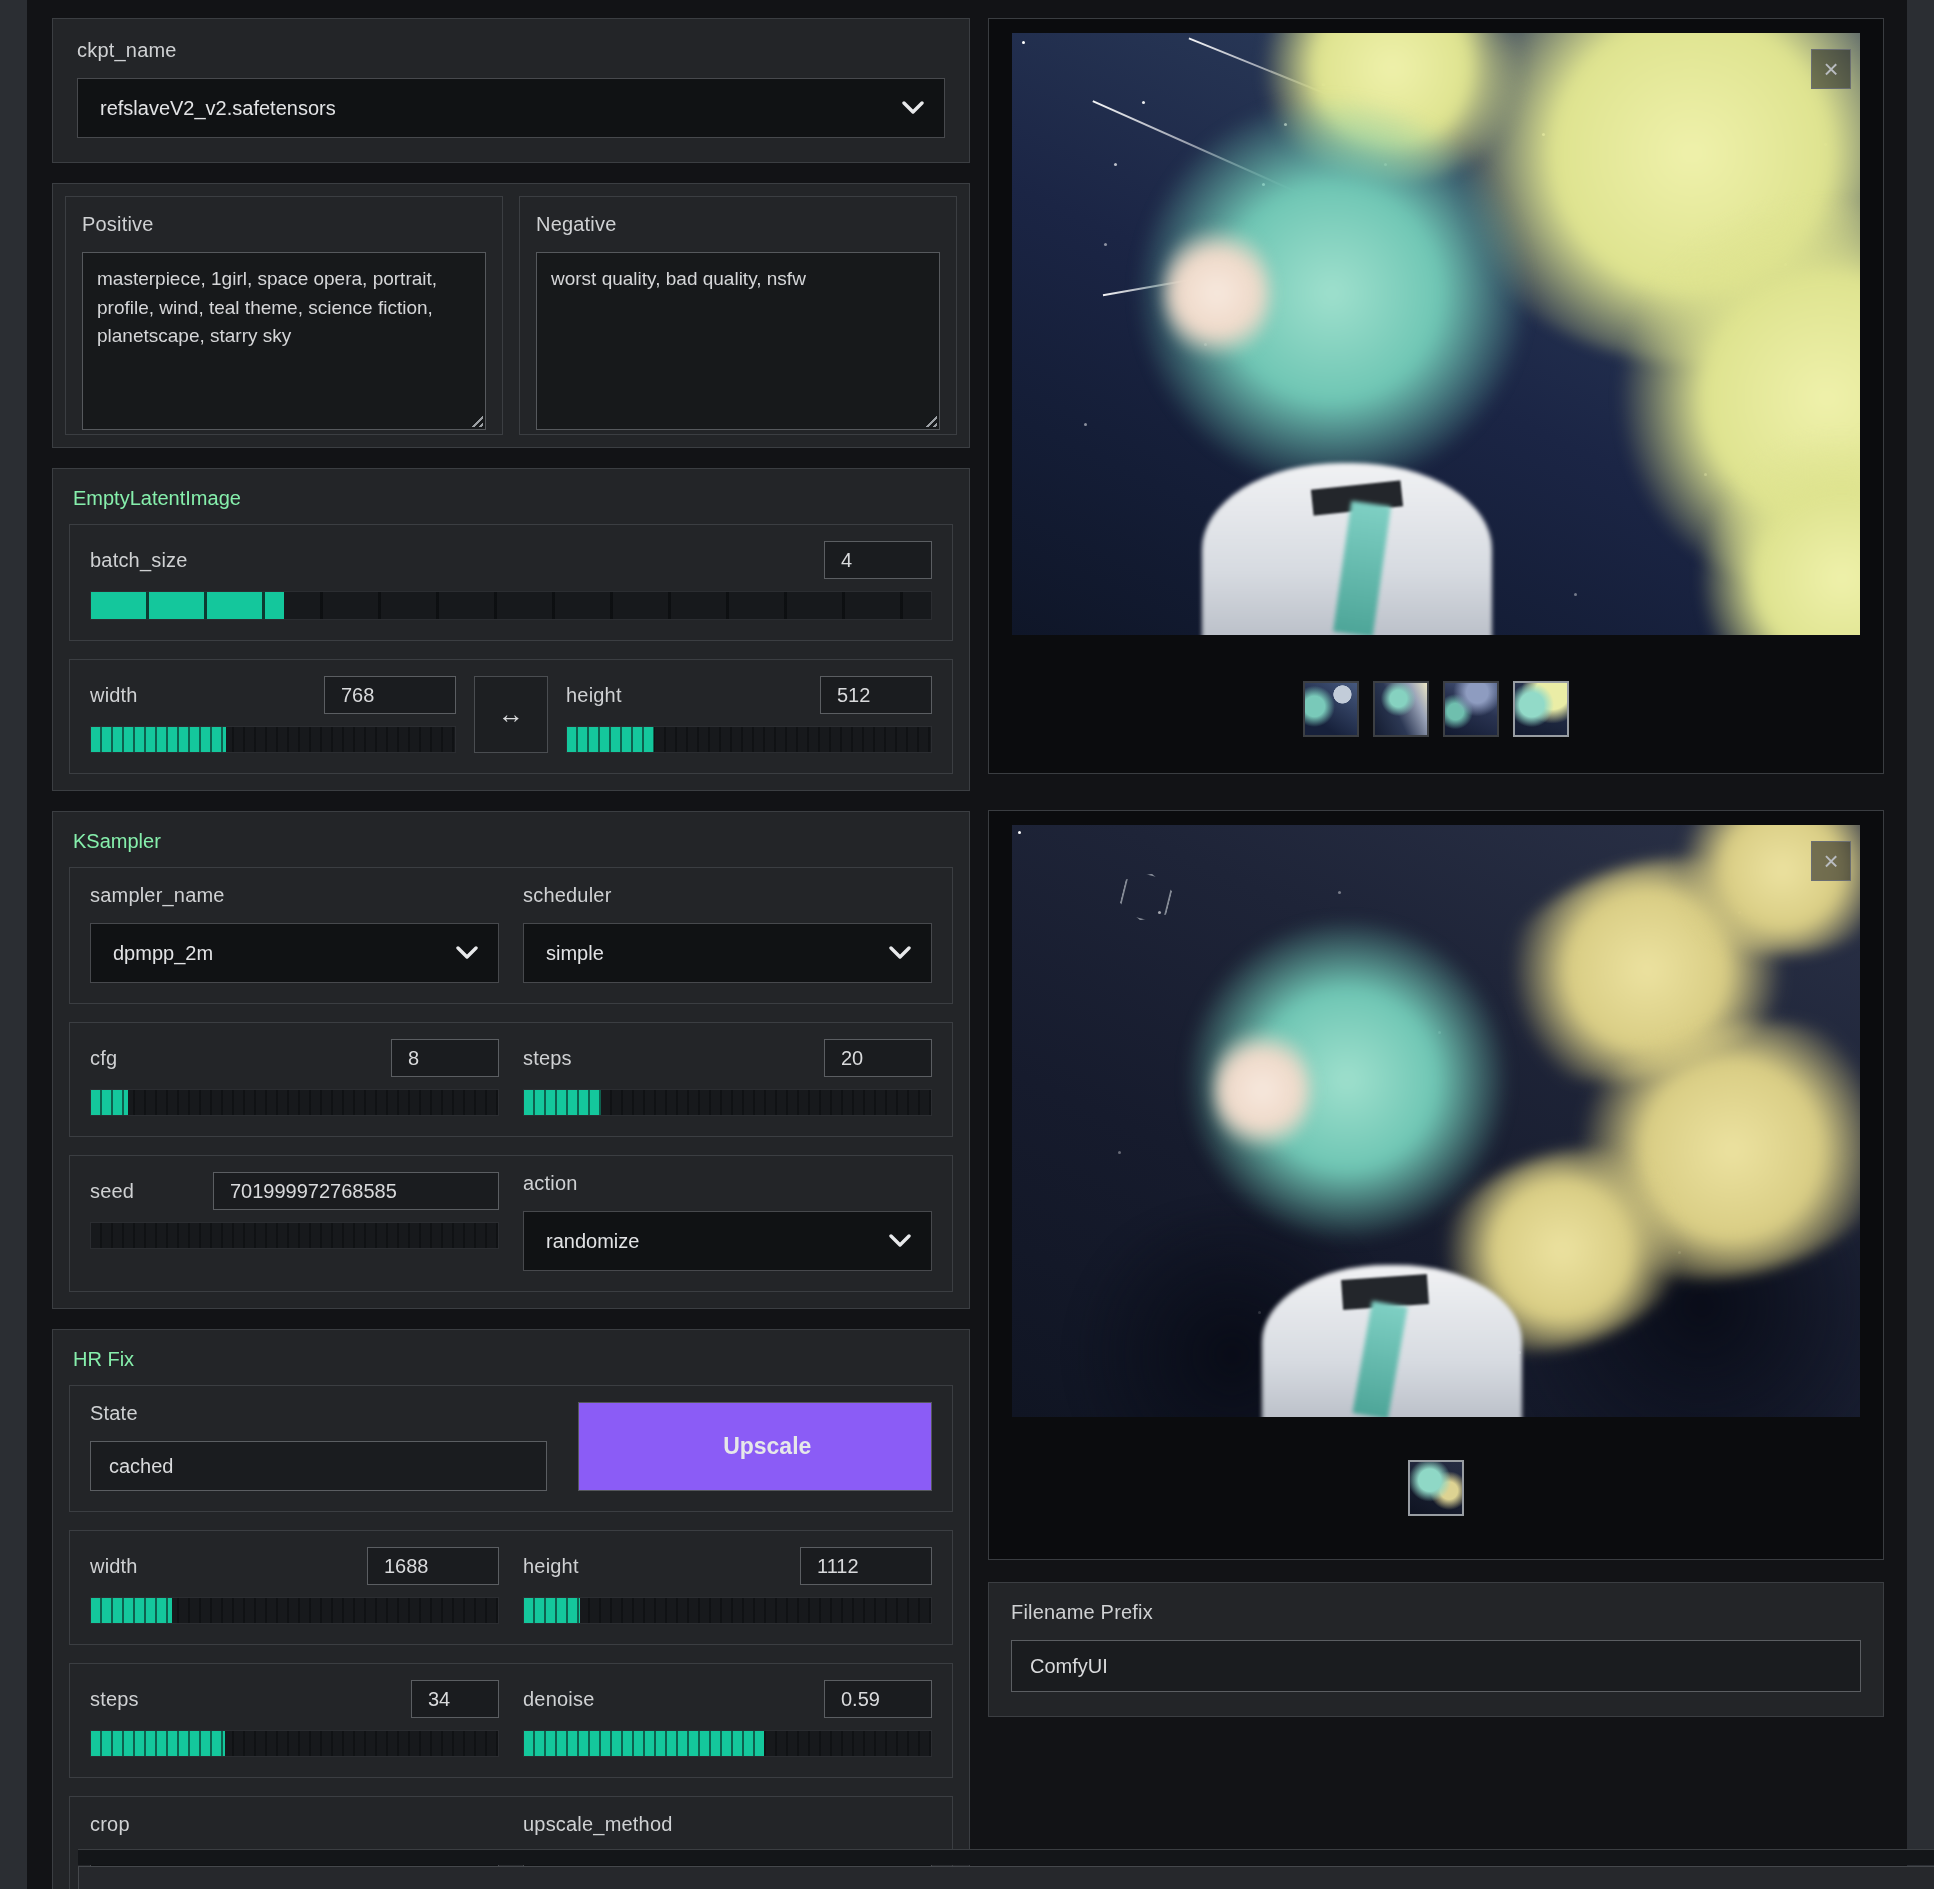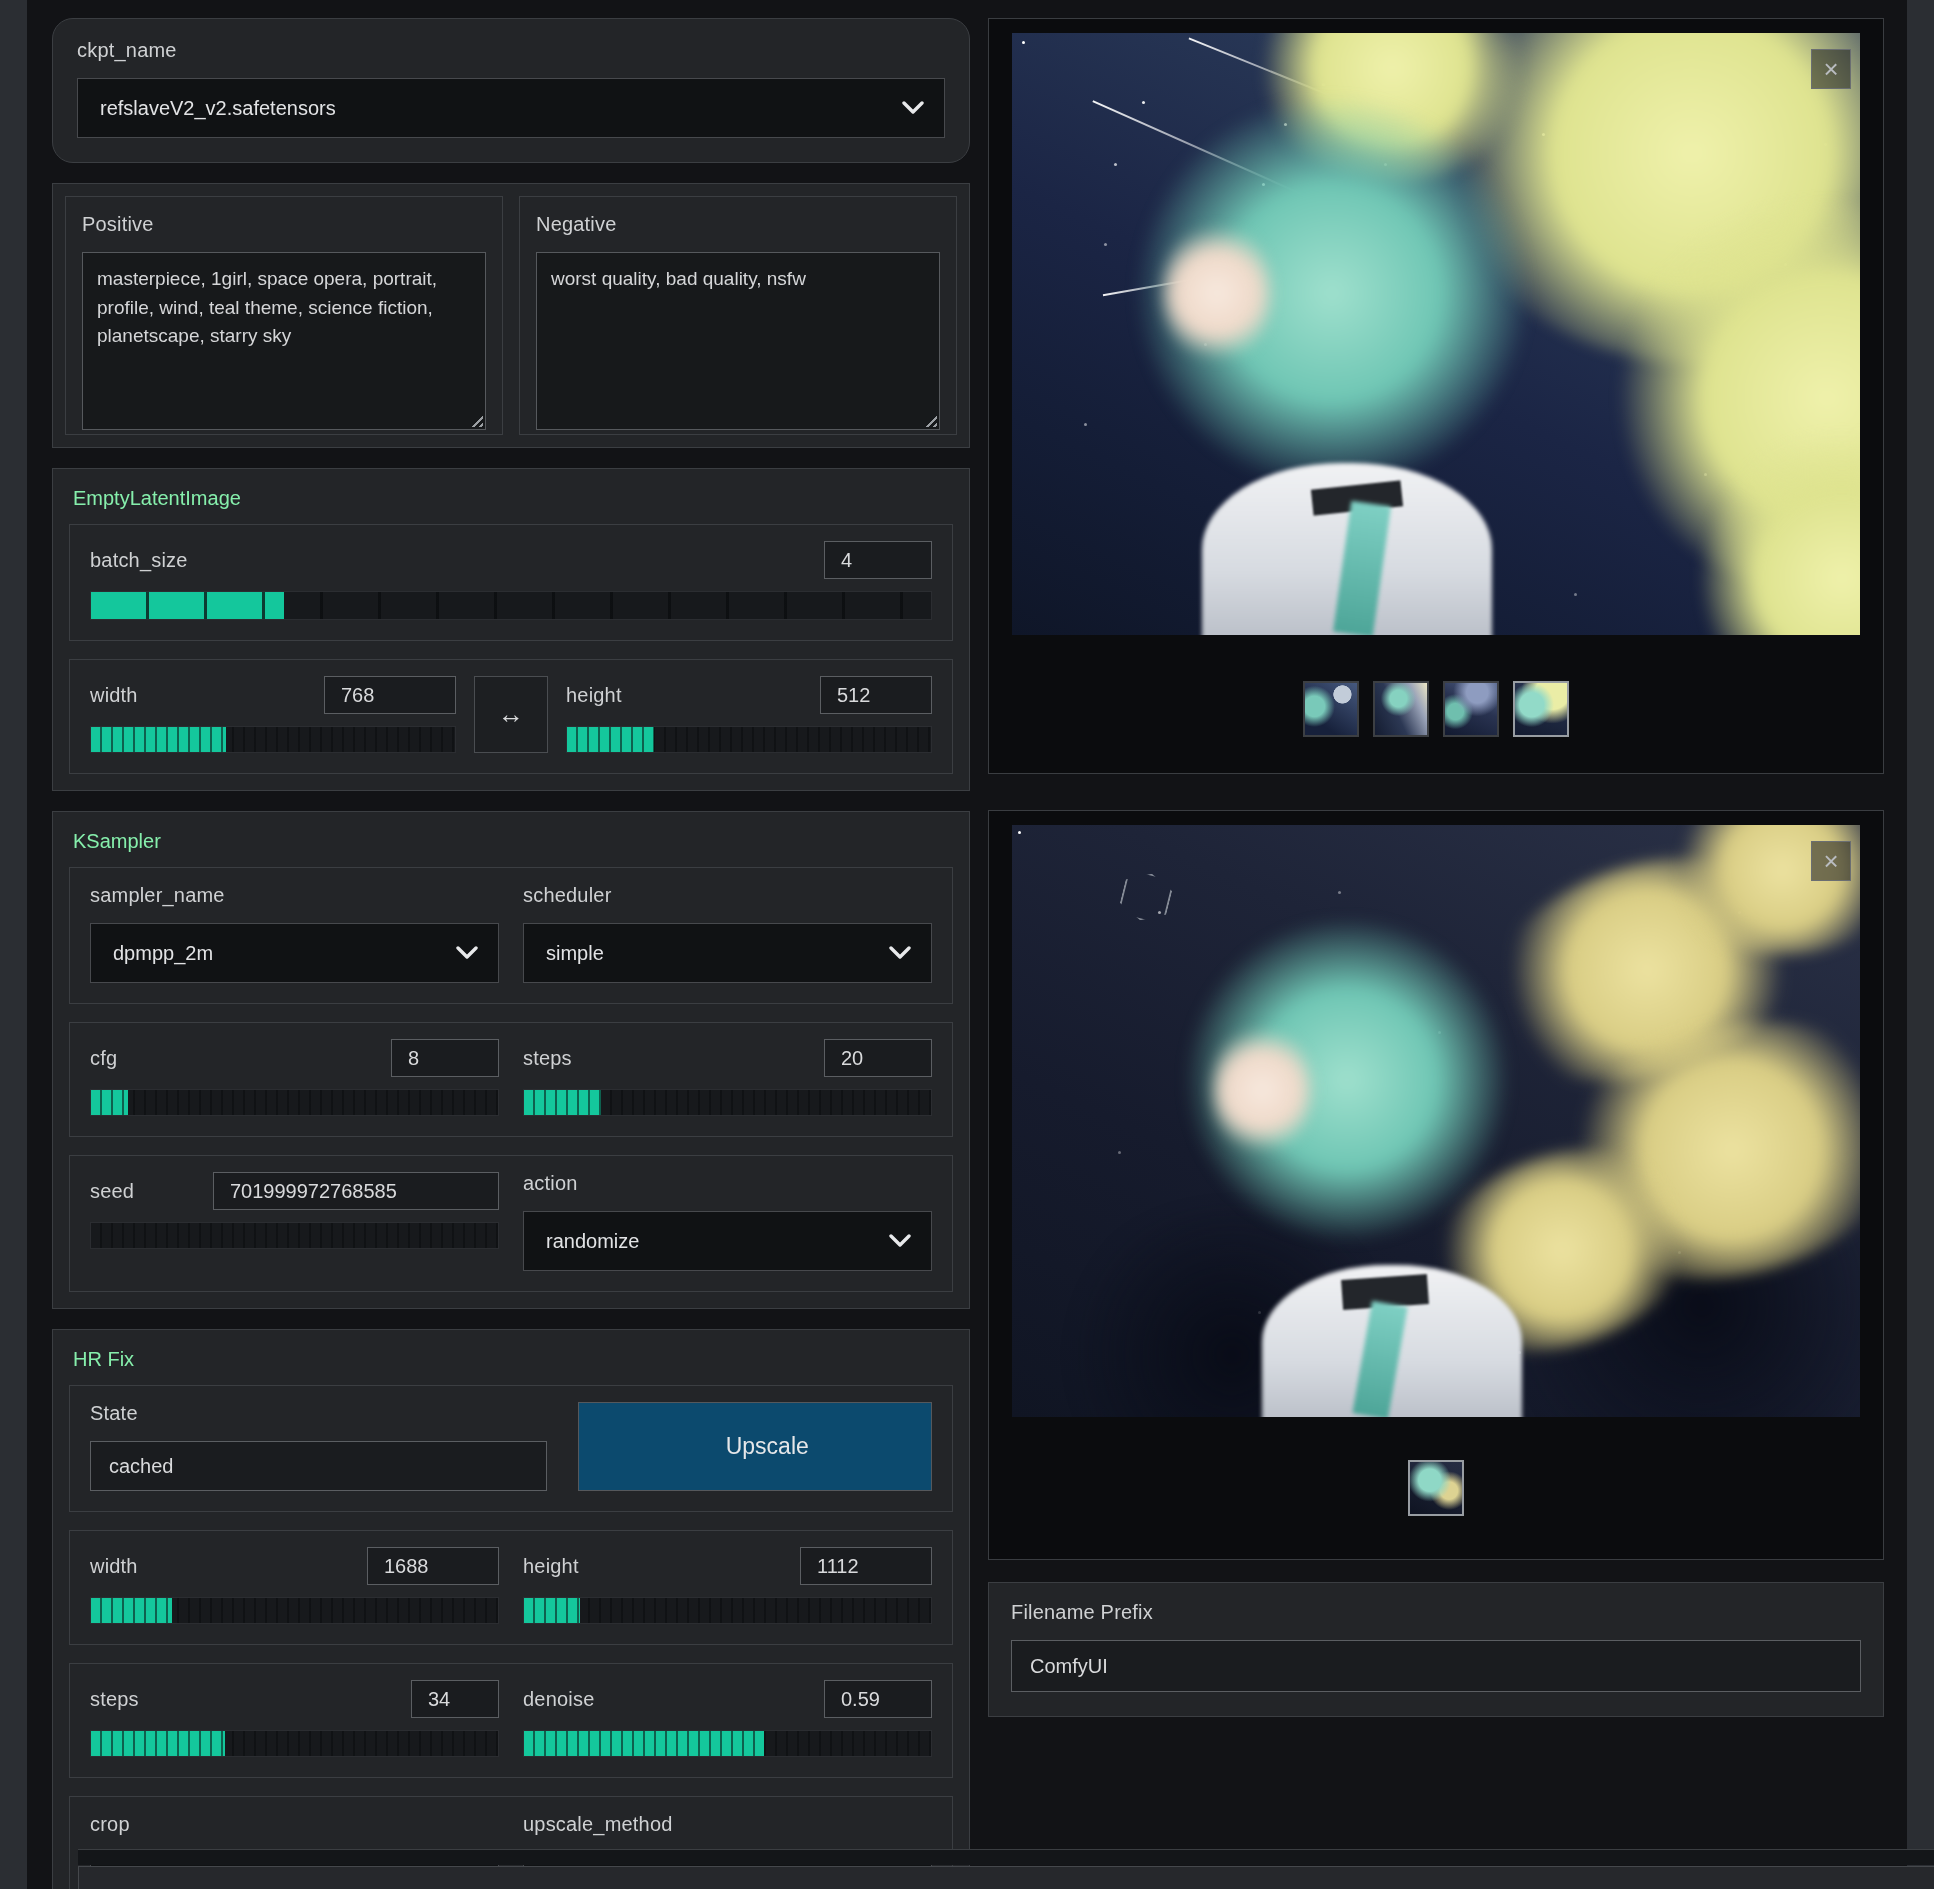--- a/index.html
+++ b/index.html
@@ -47,21 +47,21 @@
      background:repeating-linear-gradient(90deg,rgba(0,0,0,0) 0 55px,rgba(10,12,14,.75) 55px 58px);}
   .slider.coarse{height:29px;}
 
   .param-head{display:flex;justify-content:space-between;align-items:center;}
   .cols2{display:flex;gap:24px;}
   .cols2 > div{flex:1;}
 
   
   .left-col{position:absolute;left:12px;top:12px;width:918px;display:flex;flex-direction:column;}
 
-  #ckpt-panel{padding:20px 24px 24px;border-radius:21px;}
+  #ckpt-panel{padding:20px 24px 24px;}
   #ckpt-panel .select{margin-top:16px;}
 
   #prompt-panel{margin-top:20px;padding:12px;display:flex;gap:16px;}
   .prompt-box{flex:1;padding:16px 16px 4px;}
   .prompt-box .ta-wrap{position:relative;margin-top:16px;}
   textarea.prompt{
     width:100%;height:178px;box-sizing:border-box;resize:none;display:block;
     background:#17191b;border:1px solid #56595d;color:#d5d6d8;
     font-family:"Liberation Sans","DejaVu Sans",sans-serif;
     font-size:19px;line-height:1.5;padding:12px 14px;outline:none;
@@ -82,22 +82,22 @@
     flex:0 0 74px;align-self:stretch;background:#1d1f22;border:1px solid #4a4d51;
     display:flex;align-items:center;justify-content:center;font-size:26px;color:#d9dadc;
     cursor:pointer;box-sizing:border-box;
   }
 
   
   .state-row{display:flex;gap:31px;}
   .state-left{flex:1.45;display:flex;flex-direction:column;}
   .state-left .textinput{margin-top:16px;}
   .upscale-btn{
-    flex:1;background:#0c4a6e;border:1px solid #55585c;color:#e6e7e9;
-    font-size:23px;font-weight:normal;display:flex;align-items:center;justify-content:center;
+    flex:1;background:#8b5cf6;border:1px solid #55585c;color:#e6e7e9;
+    font-size:23px;font-weight:bold;display:flex;align-items:center;justify-content:center;
     cursor:pointer;box-sizing:border-box;font-family:inherit;padding-left:30px;
   }
 
   
   .right-col{position:absolute;left:948px;top:12px;width:896px;}
   .viewer{
     background:#0b0c0e;border:1px solid #3a3d41;box-sizing:border-box;position:relative;
     display:flex;flex-direction:column;align-items:center;
   }
   #viewer1{height:756px;}

